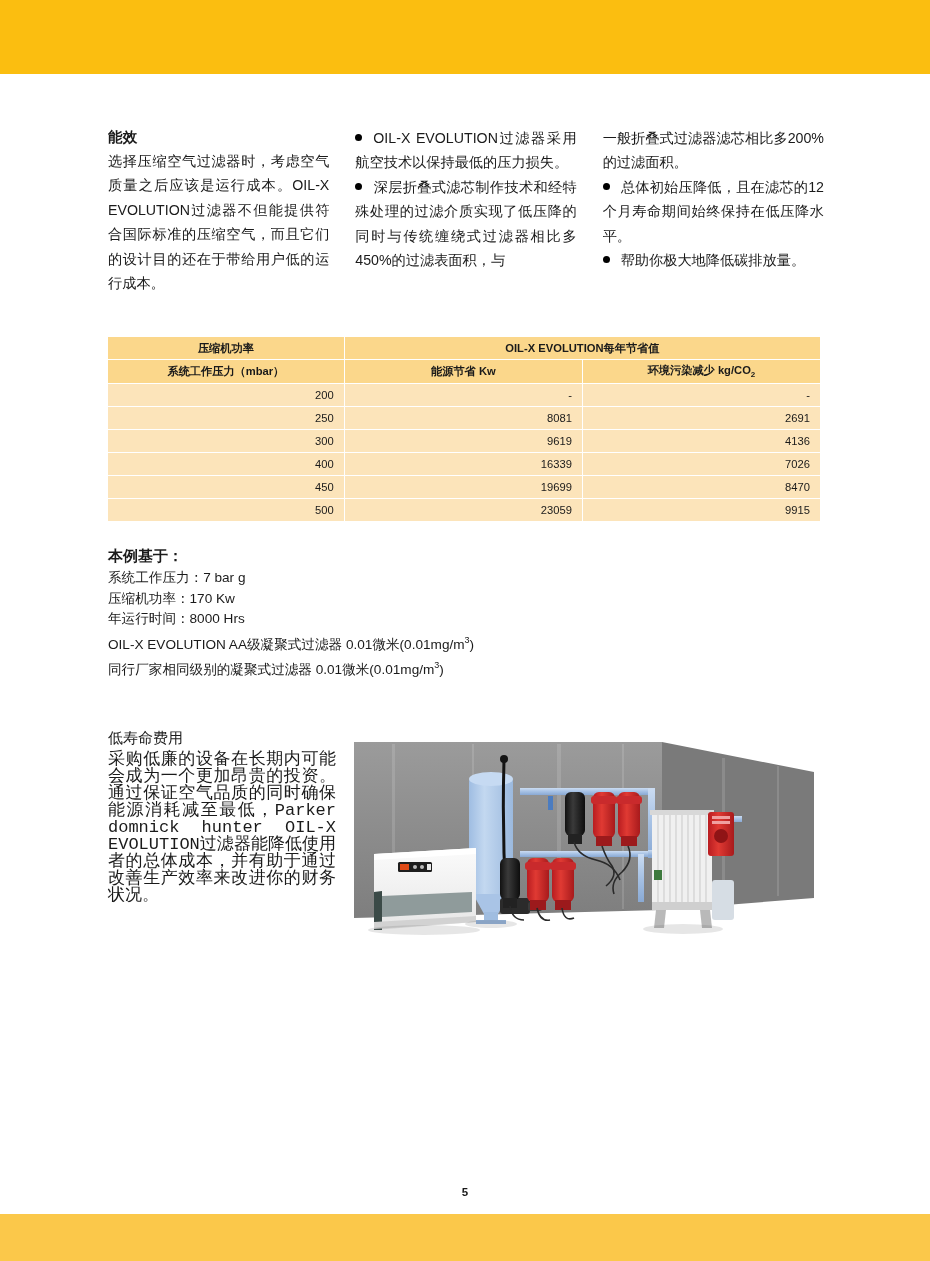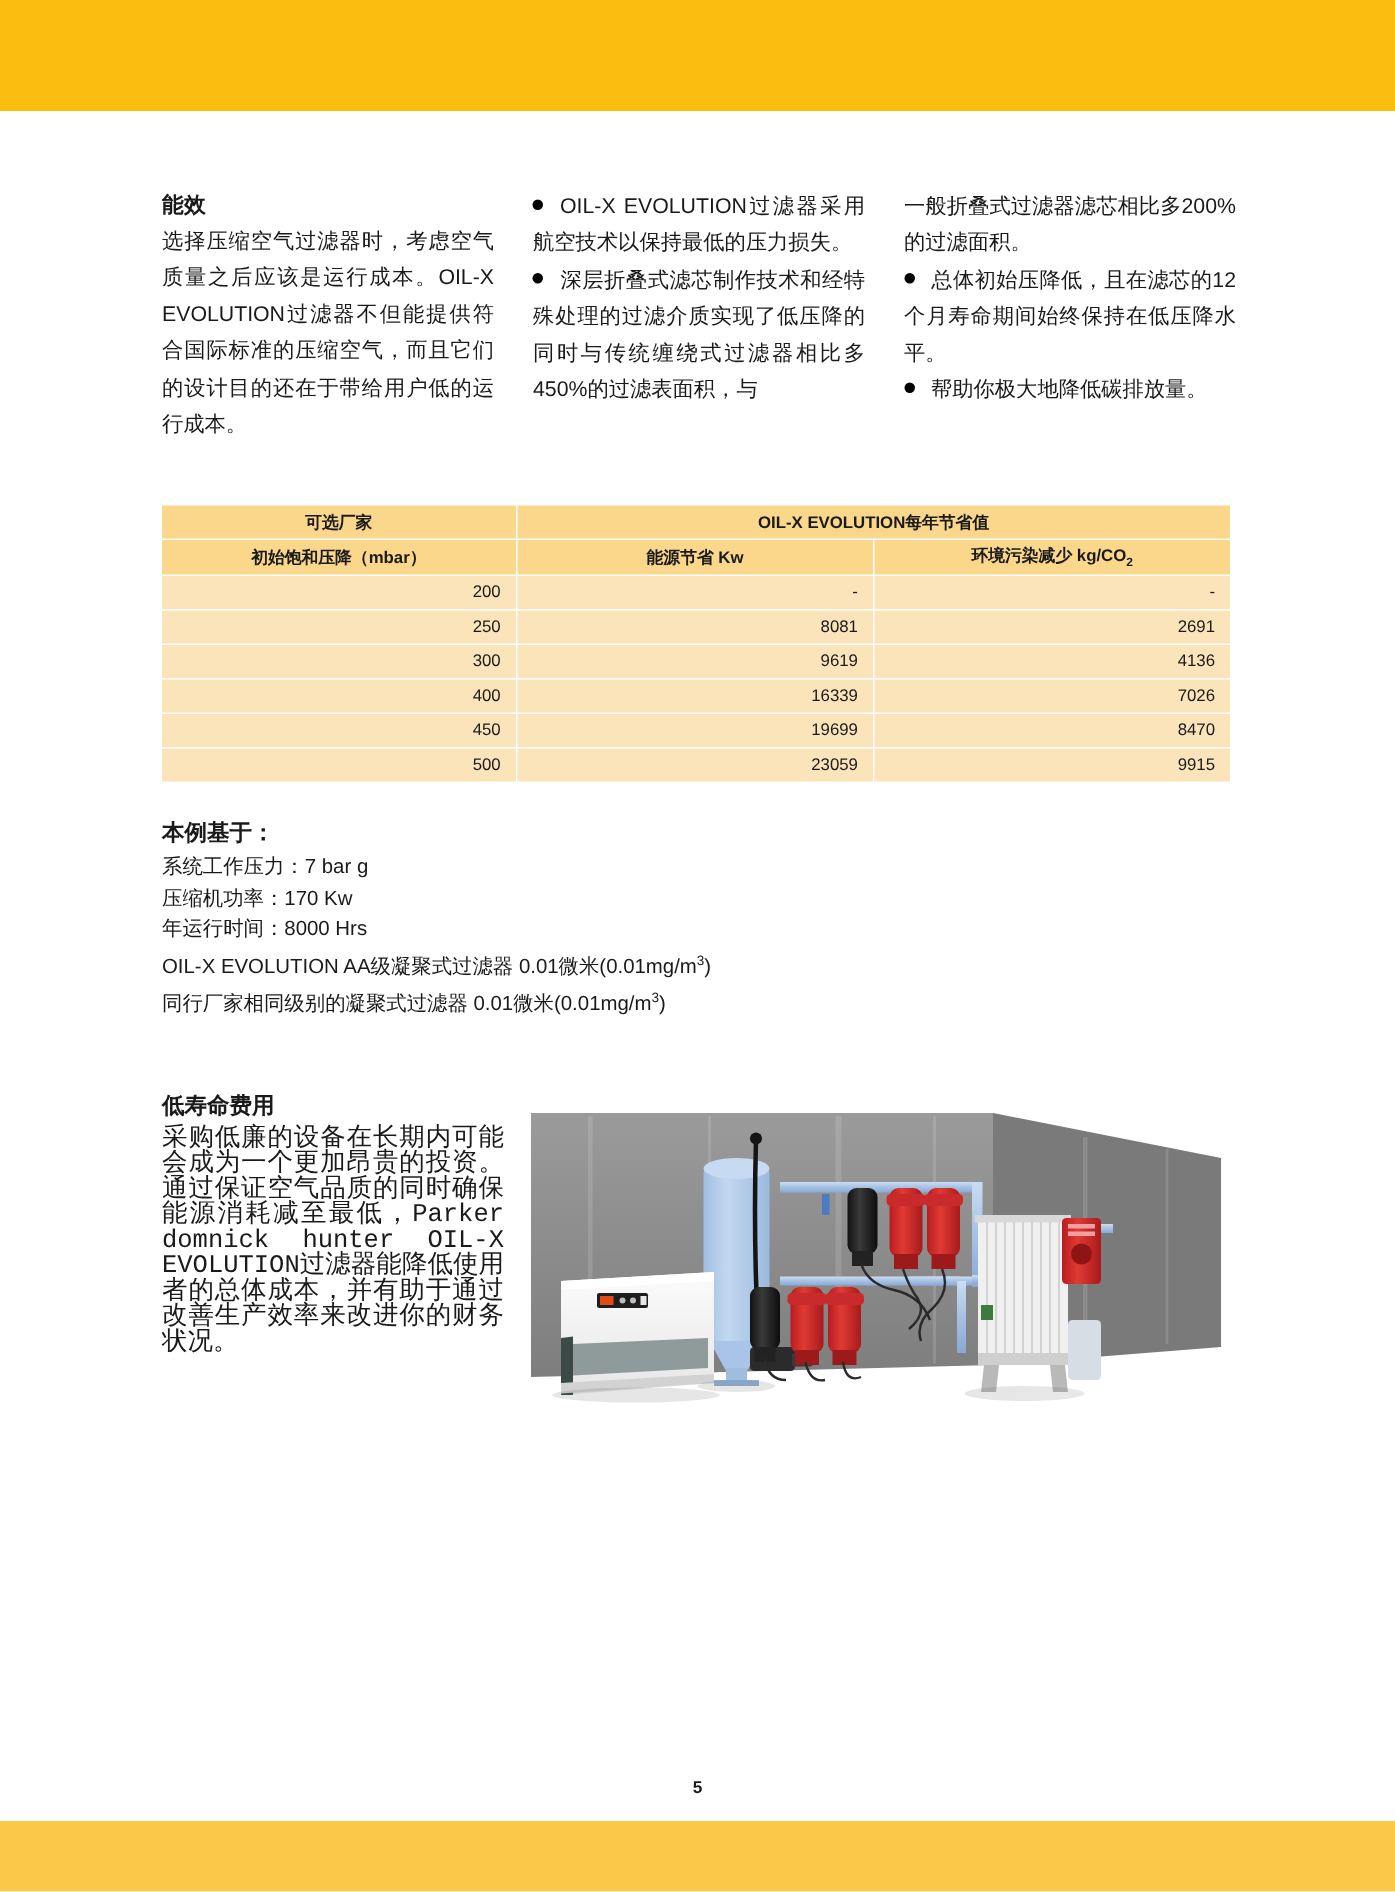--- a/index.html
+++ b/index.html
@@ -83,21 +83,21 @@
   .basis-line{
     font-size:13.6px;line-height:20.6px;margin:0;white-space:nowrap;
   }
   .sup{font-size:9px;vertical-align:super;}
 
   
   .lcc{
     position:absolute;left:108px;top:726px;width:228px;
   }
   .lcc-title{
-    font-weight:bold;font-size:15px;line-height:24px;margin:0 0 1px 0;
+    font-weight:normal;font-size:15px;line-height:24px;margin:0 0 1px 0;
   }
   .lcc-body{
     font-size:17px;line-height:17px;margin:0;
     text-align:justify;text-justify:inter-ideograph;font-family:Liberation Mono, monospace;
   }
 
   
   .illo{
     position:absolute;left:352px;top:730px;width:468px;height:225px;
     background:#ffffff;overflow:hidden;
@@ -131,25 +131,25 @@
     <p class="para">一般折叠式过滤器滤芯相比多200%的过滤面积。</p>
     <p class="bullet-row"><span class="dot"></span><span>总体初始压降低，且在滤芯的12个月寿命期间始终保持在低压降水平。</span></p>
     <p class="bullet-row"><span class="dot"></span><span>帮助你极大地降低碳排放量。</span></p>
   </div>
 
 </div>
 
 <table class="tbl">
   <tbody>
     <tr class="hrow1">
-      <td class="c1">可选厂家</td>
+      <td class="c1">压缩机功率</td>
       <td class="c2" colspan="2" style="width:476px;">OIL-X EVOLUTION每年节省值</td>
     </tr>
     <tr class="hrow2">
-      <td class="c1">初始饱和压降（mbar）</td>
+      <td class="c1">系统工作压力（mbar）</td>
       <td class="c2">能源节省 Kw</td>
       <td class="c3"><span>环境污染减少  kg/CO</span><span class="sub">2</span></td>
     </tr>
 
     <tr class="drow">
       <td class="c1">200</td>
       <td class="c2">-</td>
       <td class="c3">-</td>
     </tr>
     <tr class="drow">

